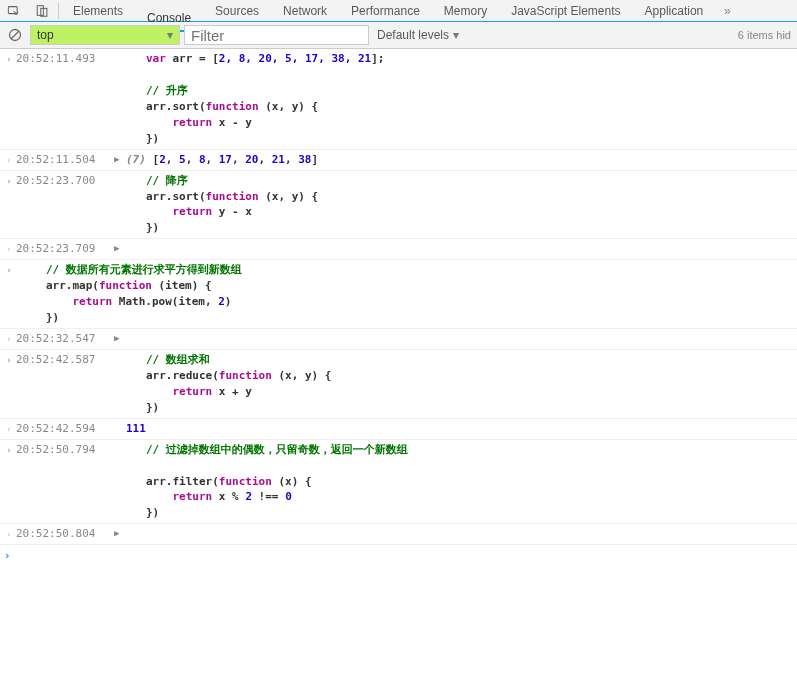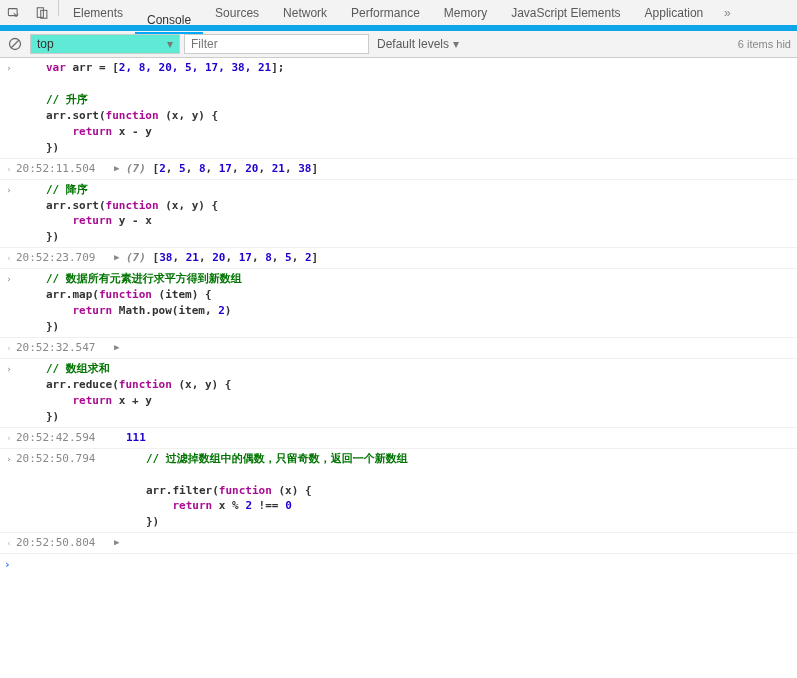--- a/index.html
+++ b/index.html
@@ -1,27 +1,27 @@
 <!DOCTYPE html>
 <html><head>
 <meta charset="utf-8">
 <style>
 * { margin: 0; padding: 0; box-sizing: border-box; }
 body { font-family: 'Lucida Grande', 'Helvetica Neue', Arial, sans-serif; font-size: 12px; color: #333; background: #fff; width: 797px; }
-.toolbar { display: flex; height: 31px; border-bottom: 6px solid #0ea5e9; background: #f3f3f3; }
+.toolbar { display: flex; align-items: center; height: 22px; border-bottom: 1px solid #0ea5e9; background: #f3f3f3; }
 .toolbar-icon { width: 28px; height: 26px; display: flex; align-items: center; justify-content: center; cursor: pointer; }
 .toolbar-icon svg { width: 15px; height: 14px; }
 .tab-strip { display: flex; align-items: center; height: 26px; }
 .tab { padding: 0 12px; height: 26px; display: flex; align-items: center; color: #5a5a5a; cursor: pointer; font-size: 12px; }
 .tab.active { color: #333; border-bottom: 2px solid #03a9f4; margin-top: 16px; }
 .overflow { width: 24px; display: flex; align-items: center; justify-content: center; color: #888; }
 .filter-bar { display: flex; align-items: center; height: 27px; border-bottom: 1px solid #ccc; background: #f3f3f3; padding: 0 4px; }
 .clear-icon { width: 22px; display: flex; align-items: center; justify-content: center; cursor: pointer; }
-.context-select { display: flex; align-items: center; gap: 4px; background: #5eead4; border: 1px solid #ccc; height: 20px; padding: 0 6px; margin: 0 4px; min-width: 150px; justify-content: space-between; }
-.filter-input { border: 1px solid #ccc; height: 20px; padding: 0 6px; width: 185px; font-size: 12px; color: #666; background: #fff; }
+.context-select { display: flex; align-items: center; gap: 4px; background: #bef264; border: 1px solid #ccc; height: 20px; padding: 0 6px; margin: 0 4px; min-width: 150px; justify-content: space-between; }
+.filter-input { border: 1px solid #ccc; height: 20px; padding: 0 6px; width: 185px; font-size: 15px; color: #666; background: #fff; }
 .level-select { display: flex; align-items: center; gap: 4px; margin: 0 8px; color: #5a5a5a; cursor: pointer; }
 .spacer { flex: 1; }
 .hidden-count { color: #888; font-size: 11px; padding-right: 2px; }
 .console-body { font-family: Menlo, Consolas, monospace; font-size: 11px; line-height: 1.45; }
 .entry { display: flex; border-bottom: 1px solid #f0f0f0; padding: 2px 0 2px 4px; }
 .arrow-col { width: 10px; color: #888; font-size: 9px; padding-top: 2px; text-align: center; }
 .ts { color: #888; width: 100px; padding: 0 2px; }
 .expand-col { width: 12px; color: #888; font-size: 9px; padding-top: 1px; }
 .content { flex: 1; padding-left: 2px; font-weight: bold; }
 .code-block { padding-left: 20px; white-space: pre; }
@@ -83,72 +83,74 @@
     <span style="color:#777">▾</span>
   </div>
   <div class="spacer"></div>
   <div class="hidden-count">6 items hid</div>
 </div>
 
 <div class="console-body">
 
   <div class="entry">
     <div class="arrow-col">›</div>
+    <div class="ts">20:52:11.493</div>
     <div class="expand-col"></div>
     <div class="content code-block"><span class="kw">var</span><span> arr = [</span><span class="num">2, 8, 20, 5, 17, 38, 21</span><span>];</span>
 
 <span class="comment">// 升序</span>
 <span>arr.sort(</span><span class="fn">function</span><span> (x, y) {</span>
 <span>    </span><span class="kw">return</span><span> x - y</span>
 <span>})</span>
 </div>
   </div>
 
   <div class="entry">
     <div class="arrow-col" style="color:#bbb">‹</div>
     <div class="ts">20:52:11.504</div>
     <div class="expand-col">▶</div>
     <div class="content output-line"><span class="len-grey">(7)</span> <span class="arr-open">[</span><span class="num">2</span>, <span class="num">5</span>, <span class="num">8</span>, <span class="num">17</span>, <span class="num">20</span>, <span class="num">21</span>, <span class="num">38</span><span class="arr-open">]</span></div>
   </div>
 
   <div class="entry">
     <div class="arrow-col">›</div>
+    <div class="ts">20:52:23.700</div>
     <div class="expand-col"></div>
     <div class="content code-block"><span class="comment">// 降序</span>
 <span>arr.sort(</span><span class="fn">function</span><span> (x, y) {</span>
 <span>    </span><span class="kw">return</span><span> y - x</span>
 <span>})</span>
 </div>
   </div>
 
   <div class="entry">
     <div class="arrow-col" style="color:#bbb">‹</div>
     <div class="ts">20:52:23.709</div>
     <div class="expand-col">▶</div>
-    <div class="content output-line"><span class="len-grey">(7)</span> <span class="arr-open">[</span><span class="num">38</span>, <span class="num">21</span>, <span class="num">20</span>, <span class="num">17</span>, <span class="num">8</span>, <span class="num">5</span>, <span class="num">2</span><span class="arr-open">]</span></div>
   </div>
 
   <div class="entry">
     <div class="arrow-col">›</div>
     <div class="expand-col"></div>
     <div class="content code-block"><span class="comment">// 数据所有元素进行求平方得到新数组</span>
 <span>arr.map(</span><span class="fn">function</span><span> (item) {</span>
 <span>    </span><span class="kw">return</span><span> Math.pow(item, </span><span class="num">2</span><span>)</span>
 <span>})</span>
 </div>
   </div>
 
   <div class="entry">
     <div class="arrow-col" style="color:#bbb">‹</div>
     <div class="ts">20:52:32.547</div>
     <div class="expand-col">▶</div>
   </div>
 
   <div class="entry">
     <div class="arrow-col">›</div>
+    <div class="ts">20:52:42.587</div>
     <div class="expand-col"></div>
     <div class="content code-block"><span class="comment">// 数组求和</span>
 <span>arr.reduce(</span><span class="fn">function</span><span> (x, y) {</span>
 <span>    </span><span class="kw">return</span><span> x + y</span>
 <span>})</span>
 </div>
   </div>
 
   <div class="entry">
     <div class="arrow-col" style="color:#bbb">‹</div>

